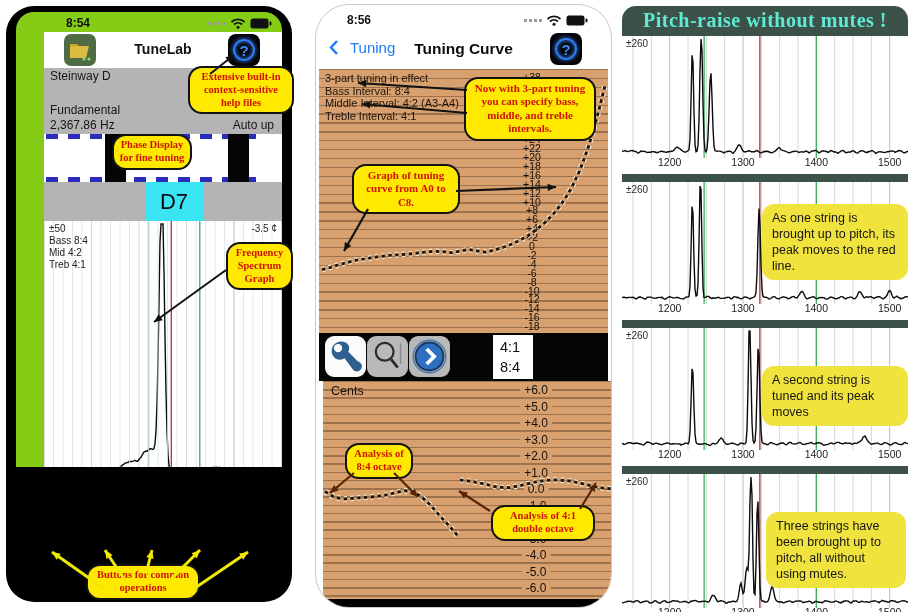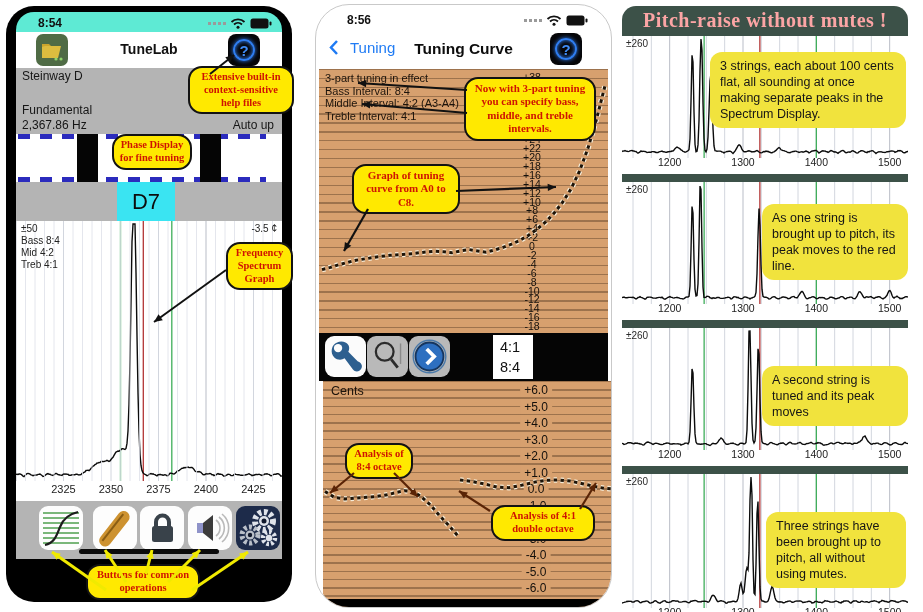--- a/index.html
+++ b/index.html
@@ -12,22 +12,22 @@
 
   
   .callout-a { position:absolute; z-index:30; background:#ffe900; border:2.5px solid #131313;
     border-radius:14px; color:#cf1402; font-family:"Liberation Serif", serif; font-weight:bold;
     text-align:center; padding:3px 5px; line-height:1.22; }
   .callout-b { position:absolute; z-index:30; background:#f1e33d; border-radius:12px;
     color:#151515; padding:6px 10px; line-height:1.28; font-size:12.5px; }
 
   
   #phone1 { left:6px; top:6px; width:286px; height:596px; background:#000; border-radius:28px; }
-  #p1-screen { position:absolute; left:10px; top:6px; width:266px; height:547px; background:#5eead4;
-    border-radius:18px 18px 0 0; overflow:hidden; }
+  #p1-screen { position:absolute; left:10px; top:6px; width:266px; height:455px; background:#84cc16;
+    border-radius:18px 18px 0 0; overflow:hidden;padding-left:28px; }
   .statusbar { position:relative; height:20px; font-size:12px; font-weight:bold; color:#111; }
   .statusbar .time { position:absolute; left:22px; top:4px; }
   .status-icons { position:absolute; right:10px; top:5px; display:flex; align-items:center; gap:4px; }
   .cell-dots { display:flex; gap:2px; }
   .cell-dots i { width:3px; height:3px; background:#9a9a9a; display:block; }
   #p1-titlebar { position:relative; height:36px; background:#fff; }
   #p1-apptitle { position:absolute; left:0; right:0; top:9px; text-align:center; font-weight:bold;
      font-size:14px; color:#111; }
   .folder-btn { position:absolute; left:20px; top:2px; width:32px; height:32px; }
   .help-btn { width:32px; height:32px; background:#060608; border-radius:8px; position:absolute;
@@ -76,21 +76,21 @@
   .tool-btn.white { background:#fbfbfb; }
   #p2-valuebox { position:absolute; left:174px; top:2px; width:40px; height:44px; background:#fff;
      font-size:14.5px; color:#111; padding:2px 0 0 7px; line-height:20px; }
   #p2-chart-lower { position:absolute; left:4px; top:374px; width:289px; height:246px; overflow:hidden; }
   #p2-cents { position:absolute; left:8px; top:3px; font-size:12.5px; color:#1c130b; z-index:6; }
   #p2-bottombar { position:absolute; left:0; top:592px; width:289px; height:10px; background:#000; }
 
   
   #panel3 { left:622px; top:6px; width:286px; height:606px; border-radius:14px 14px 0 0; overflow:hidden; background:#fff; }
   #p3-header { position:absolute; left:0; top:0; width:286px; height:30px; background:#3c5148;
-     color:#fca5a5; font-family:"Liberation Serif", serif; font-weight:bold; font-size:20px;
+     color:#5eead4; font-family:"Liberation Serif", serif; font-weight:bold; font-size:20px;
      text-align:center; line-height:29px; letter-spacing:0.5px; }
   .p3-section { position:absolute; left:0; width:286px; background:#fff; overflow:hidden; }
   .p3-sep { position:absolute; left:0; width:286px; height:8px; background:#3c5148; }
   .range-label { position:absolute; left:4px; top:2px; font-size:10px; color:#2a2a2a; z-index:5; }
 
   svg text { font-family:"Liberation Sans", sans-serif; }
 </style>
 </head>
 <body>
 
@@ -453,21 +453,20 @@
             <line x1="267.66666666666663" y1="0" x2="267.66666666666663" y2="122" stroke="#b9bdc7" stroke-width="1"></line>
             <line x1="82.13333333333333" y1="0" x2="82.13333333333333" y2="122" stroke="#3fae5a" stroke-width="1.3"></line>
             <line x1="194.33333333333331" y1="0" x2="194.33333333333331" y2="122" stroke="#3fae5a" stroke-width="1.3"></line>
             <line x1="137.86666666666665" y1="0" x2="137.86666666666665" y2="122" stroke="#b23434" stroke-width="1.3"></line>
             <polyline points="0,115.6 1,115.0 2,115.1 3,114.6 4,115.1 5,115.2 6,115.6 7,115.4 8,114.9 9,114.6 10,114.5 11,115.0 12,114.9 13,115.6 14,115.4 15,116.5 16,117.1 17,116.5 18,116.0 19,115.0 20,115.6 21,115.3 22,115.4 23,115.5 24,115.8 25,116.6 26,116.4 27,116.3 28,116.3 29,116.2 30,115.6 31,115.6 32,115.8 33,116.0 34,116.5 35,116.4 36,116.6 37,115.9 38,115.6 39,115.3 40,115.0 41,115.7 42,115.6 43,116.1 44,116.2 45,116.2 46,115.7 47,115.7 48,115.4 49,115.5 50,115.0 51,115.1 52,114.1 53,112.7 54,111.7 55,111.0 56,111.5 57,112.2 58,112.8 59,113.8 60,114.3 61,115.4 62,115.7 63,116.3 64,115.9 65,115.3 66,114.8 67,113.6 68,102.8 69,65.4 70,19.3 71,26.0 72,76.1 73,108.3 74,115.8 75,115.3 76,108.9 77,84.7 78,34.2 79,3.0 80,14.2 81,67.6 82,102.5 83,114.2 84,115.8 85,113.1 86,101.1 87,75.0 88,45.1 89,37.4 90,61.3 91,92.1 92,110.0 93,114.7 94,114.9 95,115.2 96,115.1 97,115.1 98,115.1 99,115.3 100,116.1 101,116.1 102,117.0 103,116.1 104,115.9 105,115.4 106,115.5 107,115.2 108,115.2 109,115.5 110,116.5 111,117.4 112,116.3 113,115.2 114,113.3 115,111.7 116,109.6 117,108.9 118,109.4 119,110.9 120,113.4 121,114.8 122,115.8 123,115.6 124,115.8 125,115.4 126,115.0 127,114.8 128,115.1 129,115.5 130,115.9 131,115.6 132,115.7 133,115.5 134,114.9 135,114.6 136,115.2 137,116.0 138,116.7 139,116.9 140,116.7 141,115.9 142,115.5 143,115.7 144,115.1 145,115.5 146,115.3 147,116.0 148,116.2 149,116.9 150,116.8 151,116.2 152,115.9 153,115.1 154,114.4 155,113.3 156,112.3 157,111.6 158,112.2 159,113.8 160,114.2 161,114.6 162,114.6 163,115.1 164,115.4 165,116.0 166,116.6 167,116.5 168,116.8 169,116.1 170,115.8 171,115.5 172,115.5 173,115.1 174,115.1 175,115.7 176,115.9 177,116.4 178,116.1 179,115.9 180,115.7 181,116.2 182,115.8 183,115.5 184,115.0 185,115.5 186,115.9 187,116.8 188,116.3 189,115.7 190,115.0 191,115.0 192,114.7 193,114.5 194,114.4 195,115.0 196,116.0 197,117.0 198,116.3 199,115.7 200,115.0 201,114.8 202,115.1 203,114.9 204,115.6 205,115.7 206,116.4 207,115.8 208,115.1 209,114.6 210,114.9 211,115.4 212,116.0 213,115.8 214,116.1 215,116.6 216,117.3 217,116.4 218,115.9 219,115.2 220,114.7 221,114.4 222,115.1 223,116.1 224,116.7 225,116.5 226,116.1 227,116.0 228,116.2 229,115.6 230,114.9 231,114.8 232,115.3 233,115.9 234,116.6 235,117.1 236,116.8 237,115.8 238,115.4 239,114.8 240,114.8 241,114.9 242,115.3 243,116.1 244,116.3 245,116.6 246,115.5 247,115.9 248,115.1 249,115.0 250,114.7 251,114.8 252,115.7 253,116.5 254,117.5 255,116.6 256,116.1 257,115.7 258,115.9 259,115.7 260,116.1 261,116.3 262,116.4 263,116.5 264,116.2 265,115.6 266,115.7 267,115.5 268,115.4 269,114.9 270,115.0 271,115.1 272,115.3 273,116.3 274,115.8 275,115.7 276,114.5 277,114.9 278,114.5 279,114.8 280,115.3 281,116.4 282,116.7 283,116.7 284,116.0 285,115.8 286,115.2" stroke="#0c0c0c" stroke-width="1.4" fill="none"></polyline>
             <text x="47.666666666666664" y="130" text-anchor="middle" font-size="10.5" fill="#222">1200</text>
             <text x="120.99999999999999" y="130" text-anchor="middle" font-size="10.5" fill="#222">1300</text>
             <text x="194.33333333333331" y="130" text-anchor="middle" font-size="10.5" fill="#222">1400</text>
             <text x="267.66666666666663" y="130" text-anchor="middle" font-size="10.5" fill="#222">1500</text>
           </svg>
-          <div class="callout-b" style="left:88px; top:16px; width:196px;">3 strings, each about 100 cents flat, all sounding at once making separate peaks in the Spectrum Display.</div>
         </div>
         <div class="p3-section" style="top:176px; height:138px;">
           <div class="range-label">±260</div>
           <svg width="286" height="138" style="position: absolute; left: 0px; top: 0px;">
             <line x1="11" y1="0" x2="11" y2="122" stroke="#d2d6de" stroke-width="1"></line>
             <line x1="29.333333333333332" y1="0" x2="29.333333333333332" y2="122" stroke="#d2d6de" stroke-width="1"></line>
             <line x1="47.666666666666664" y1="0" x2="47.666666666666664" y2="122" stroke="#b9bdc7" stroke-width="1"></line>
             <line x1="66" y1="0" x2="66" y2="122" stroke="#d2d6de" stroke-width="1"></line>
             <line x1="84.33333333333333" y1="0" x2="84.33333333333333" y2="122" stroke="#d2d6de" stroke-width="1"></line>
             <line x1="102.66666666666666" y1="0" x2="102.66666666666666" y2="122" stroke="#d2d6de" stroke-width="1"></line>

